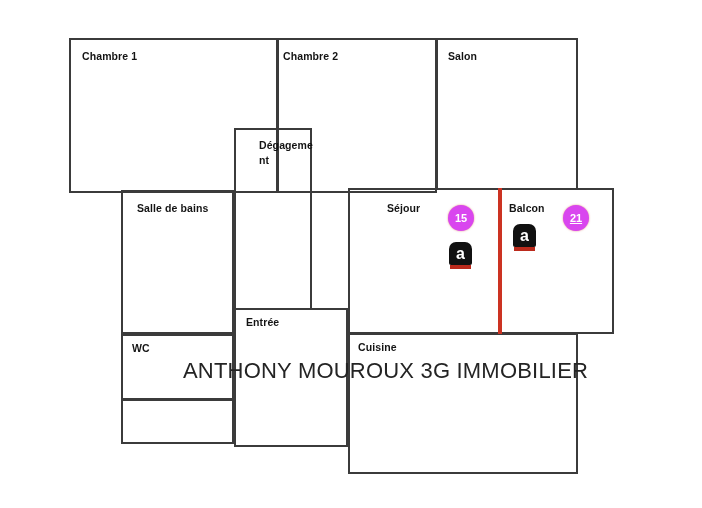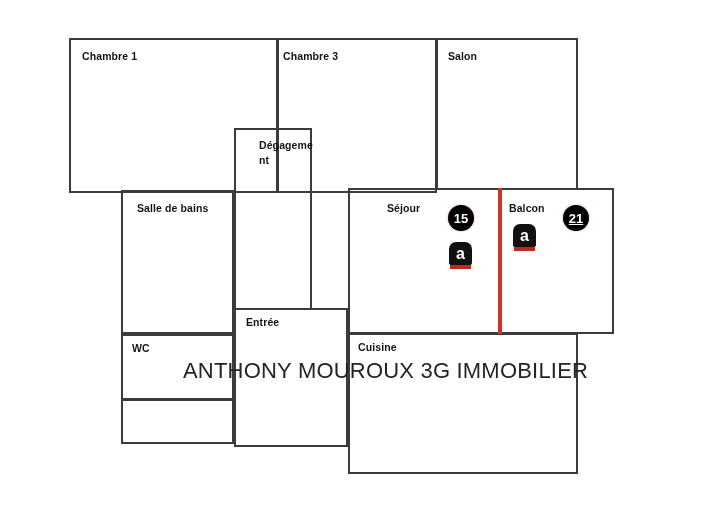--- a/index.html
+++ b/index.html
@@ -47,24 +47,24 @@
     width: 4px;
     background: #cc3322;
   }
 
   
   .badge {
     position: absolute;
     width: 26px;
     height: 26px;
     border-radius: 50%;
-    background: #000000;
+    background: #d946ef;
     color: #ffffff;
     font-family: "Liberation Sans", sans-serif;
-    font-size: 13px;
+    font-size: 11px;
     font-weight: bold;
     display: flex;
     align-items: center;
     justify-content: center;
     box-shadow: 0 0 2px rgba(200,40,25,0.55);
   }
 
   
   .photo-marker {
     position: absolute;
@@ -123,21 +123,21 @@
     <div class="room" style="left: 277px; top: 38px; width: 160px; height: 155px;"></div>
     <div class="room" style="left: 436px; top: 38px; width: 142px; height: 152px;"></div>
     <div class="room" style="left: 234px; top: 128px; width: 78px; height: 182px;"></div>
     <div class="room" style="left: 121px; top: 190px; width: 113px; height: 144px;"></div>
     <div class="room" style="left: 348px; top: 188px; width: 266px; height: 146px;"></div>
     <div class="room" style="left: 234px; top: 308px; width: 114px; height: 139px;"></div>
     <div class="room" style="left: 121px; top: 334px; width: 113px; height: 66px;"></div>
     <div class="room" style="left: 121px; top: 399px; width: 113px; height: 45px;"></div>
     <div class="room" style="left: 348px; top: 333px; width: 230px; height: 141px;"></div>
     <div class="room-label" style="left: 82px; top: 49px;">Chambre 1</div>
-    <div class="room-label" style="left: 283px; top: 49px;">Chambre 3</div>
+    <div class="room-label" style="left: 283px; top: 49px;">Chambre 2</div>
     <div class="room-label" style="left: 448px; top: 49px;">Salon</div>
     <div class="room-label" style="left: 242px; top: 138px; margin-left: 17px;">Dégageme
 nt</div>
     <div class="room-label" style="left: 137px; top: 201px;">Salle de bains</div>
     <div class="room-label" style="left: 387px; top: 201px; text-align: center;">Séjour</div>
     <div class="room-label" style="left: 509px; top: 201px;">Balcon</div>
     <div class="room-label" style="left: 246px; top: 315px;">Entrée</div>
     <div class="room-label" style="left: 132px; top: 341px;">WC</div>
     <div class="room-label" style="left: 358px; top: 340px;">Cuisine</div>
     <div class="divider-line" style="left: 498px; top: 188px; height: 146px;"></div>

